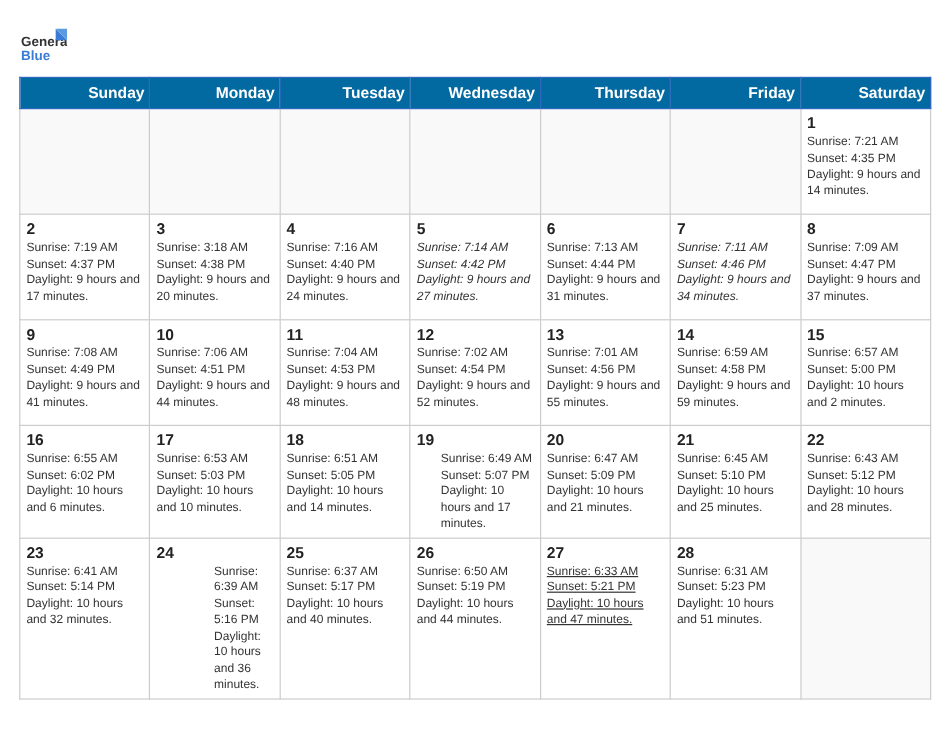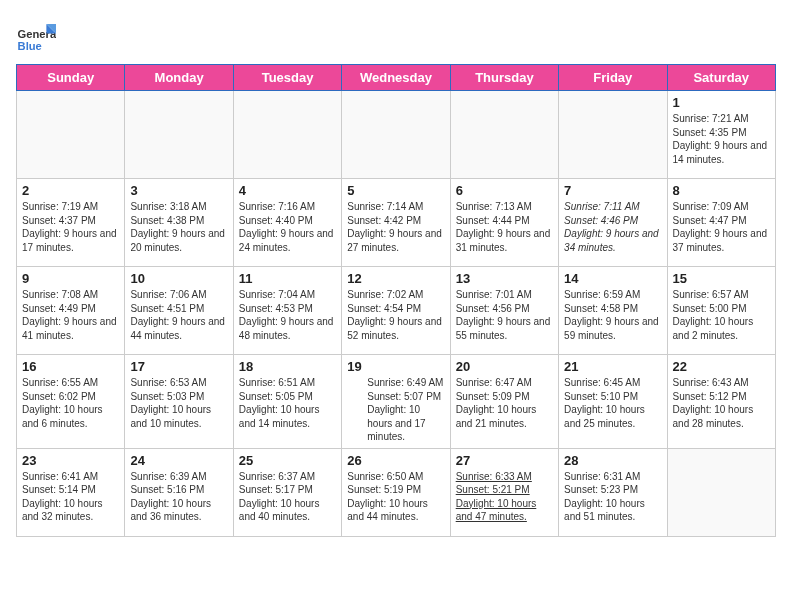--- a/index.html
+++ b/index.html
@@ -36,26 +36,26 @@
     .location-title {
       font-size: 16px;
       color: #444;
     }
     .calendar {
       width: 100%;
       border-collapse: collapse;
       table-layout: fixed;
     }
     .calendar th {
-      background: #ec4899;
+      background: #0369a1;
       color: #fff;
       font-size: 13px;
       font-weight: bold;
       padding: 5px 4px;
-      text-align: center;
+      text-align: right;
       border: 1px solid #2d6abf;
     }
     .calendar td {
       vertical-align: top;
       border: 1px solid #ccc;
       padding: 4px 5px;
       height: 88px;
       font-size: 10.5px;
       color: #333;
       background: #fff;
@@ -134,21 +134,21 @@
 Daylight: 9 hours and 20 minutes.</div>
         </td>
         <td>
           <div class="day-number">4</div>
           <div class="day-info" style="white-space: pre-line;">Sunrise: 7:16 AM
 Sunset: 4:40 PM
 Daylight: 9 hours and 24 minutes.</div>
         </td>
         <td>
           <div class="day-number">5</div>
-          <div class="day-info" style="white-space: pre-line;">Sunrise: 7:14 AM
+          <div class="day-info" style="white-space: pre-line; font-style: italic;">Sunrise: 7:14 AM
 Sunset: 4:42 PM
 Daylight: 9 hours and 27 minutes.</div>
         </td>
         <td>
           <div class="day-number">6</div>
           <div class="day-info" style="white-space: pre-line;">Sunrise: 7:13 AM
 Sunset: 4:44 PM
 Daylight: 9 hours and 31 minutes.</div>
         </td>
         <td>
@@ -254,21 +254,21 @@
       </tr>
       <tr>
         <td>
           <div class="day-number">23</div>
           <div class="day-info" style="white-space: pre-line;">Sunrise: 6:41 AM
 Sunset: 5:14 PM
 Daylight: 10 hours and 32 minutes.</div>
         </td>
         <td>
           <div class="day-number">24</div>
-          <div class="day-info" style="white-space: pre-line;">Sunrise: 6:39 AM
+          <div class="day-info" style="white-space: pre-line; margin-left: 48px;">Sunrise: 6:39 AM
 Sunset: 5:16 PM
 Daylight: 10 hours and 36 minutes.</div>
         </td>
         <td>
           <div class="day-number">25</div>
           <div class="day-info" style="white-space: pre-line;">Sunrise: 6:37 AM
 Sunset: 5:17 PM
 Daylight: 10 hours and 40 minutes.</div>
         </td>
         <td>

